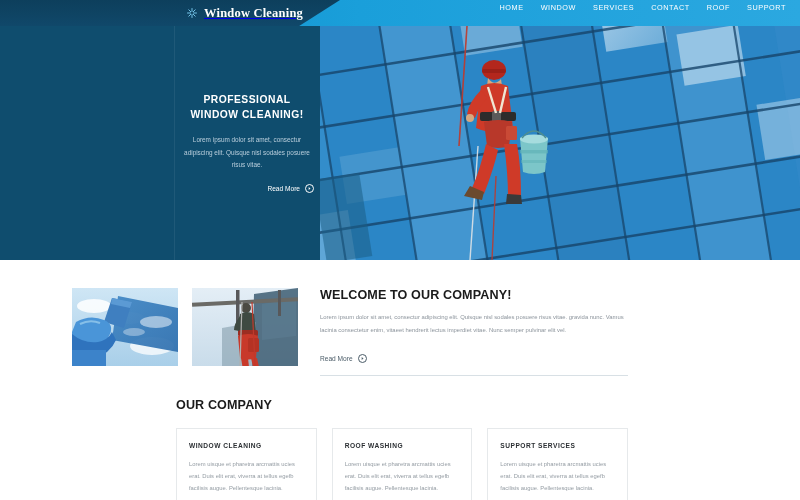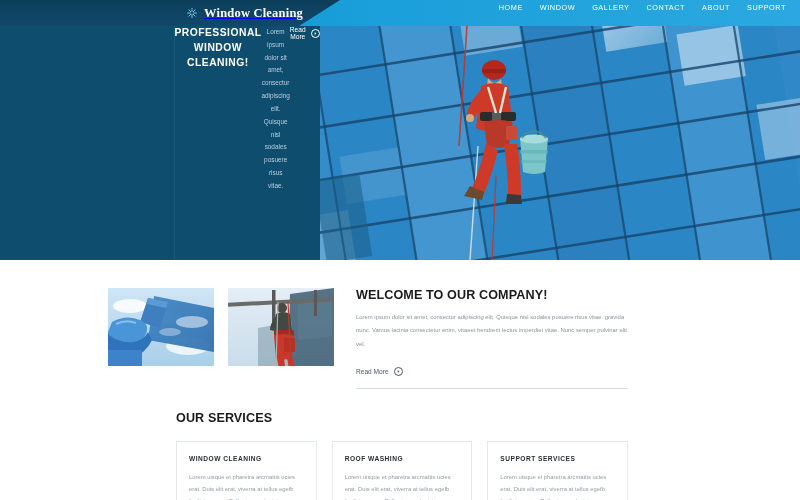--- a/index.html
+++ b/index.html
@@ -57,21 +57,21 @@
   .hero-left {
     position:absolute; left:0; top:0; width:320px; height:234px;
     background:#0f4d6e;
   }
   .hero-divider {
     position:absolute; left:174px; top:0; width:1px; height:234px;
     background:rgba(255,255,255,.07);
   }
   .hero-copy {
     position:absolute; left:174px; top:0; width:146px; height:234px;
-    display:flex; align-items:flex-start;
+    display:flex; flex-direction:column; align-items:flex-end;
     justify-content:center; text-align:center; padding:0 6px;
   }
   .hero-title {
     color:#ffffff; font-size:10.3px; font-weight:bold;
     letter-spacing:.5px; line-height:1.45; margin-bottom:11px;
   }
   .hero-text {
     color:#b9cedc; font-size:6.4px; line-height:2.0; margin-bottom:12px;
   }
   .readmore {
@@ -80,21 +80,21 @@
   }
   .readmore .circ {
     width:9px; height:9px; border-radius:50%;
     border:1px solid currentColor; display:flex;
     align-items:center; justify-content:center; flex:0 0 9px;
   }
   .readmore .circ svg { display:block; }
 
   
   .welcome {
-    position:relative; width:800px; padding:28px 172px 0 108px;
+    position:relative; width:800px; padding:28px 172px 0 72px;
     display:flex; gap:14px; align-items:flex-start;
   }
   .thumb { width:106px; height:78px; overflow:hidden; flex:0 0 106px; }
   .thumb svg { display:block; }
   .welcome-body { flex:1; padding-left:8px; }
   .welcome-title {
     font-size:12.6px; font-weight:bold; color:#1b1b1b;
     letter-spacing:.1px; margin-bottom:9px;
   }
   .welcome-text {
@@ -142,23 +142,23 @@
         </g>
         <circle cx="12" cy="12" r="2.3" fill="#0d3f5c"></circle>
       </svg>
     </span>
     <span class="brand-text">Window Cleaning</span>
   </a>
 
   <nav class="nav">
     <a href="#">HOME</a>
     <a href="#">WINDOW</a>
-    <a href="#">GALLERY</a>
+    <a href="#">SERVICES</a>
     <a href="#">CONTACT</a>
-    <a href="#">ABOUT</a>
+    <a href="#">ROOF</a>
     <a href="#">SUPPORT</a>
   </nav>
 </div>
 
 <div class="hero">
 
   <div class="hero-photo">
     <svg width="480" height="234" viewBox="0 0 480 234">
       <defs>
         <linearGradient id="skyglass" x1="0" y1="0" x2="1" y2="1">
@@ -361,21 +361,21 @@
         <svg width="5" height="5" viewBox="0 0 10 10">
             <path d="M3.4 2.2 L7 5 L3.4 7.8 Z" fill="currentColor"></path>
           </svg>
       </span>
     </a>
     <div class="welcome-rule"></div>
   </div>
 </div>
 
 <div class="services">
-  <div class="services-title">OUR SERVICES</div>
+  <div class="services-title">OUR COMPANY</div>
 
   <div class="cards">
 
     <div class="card">
       <div class="card-title">WINDOW CLEANING</div>
       <div class="card-text">Lorem uisque et pharetra arcmattis ucies erat. Duis elit erat, viverra at tellus egefb facilisis augue. Pellentesque lacinia.</div>
 
     </div>
 
     <div class="card">

